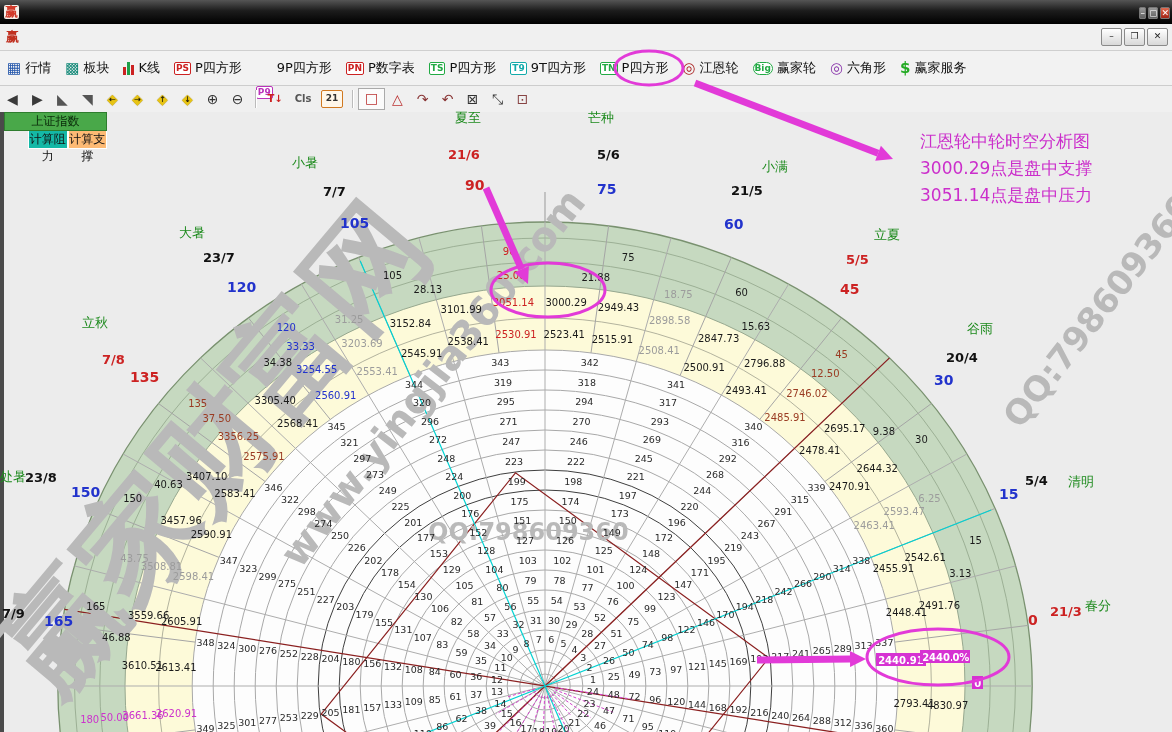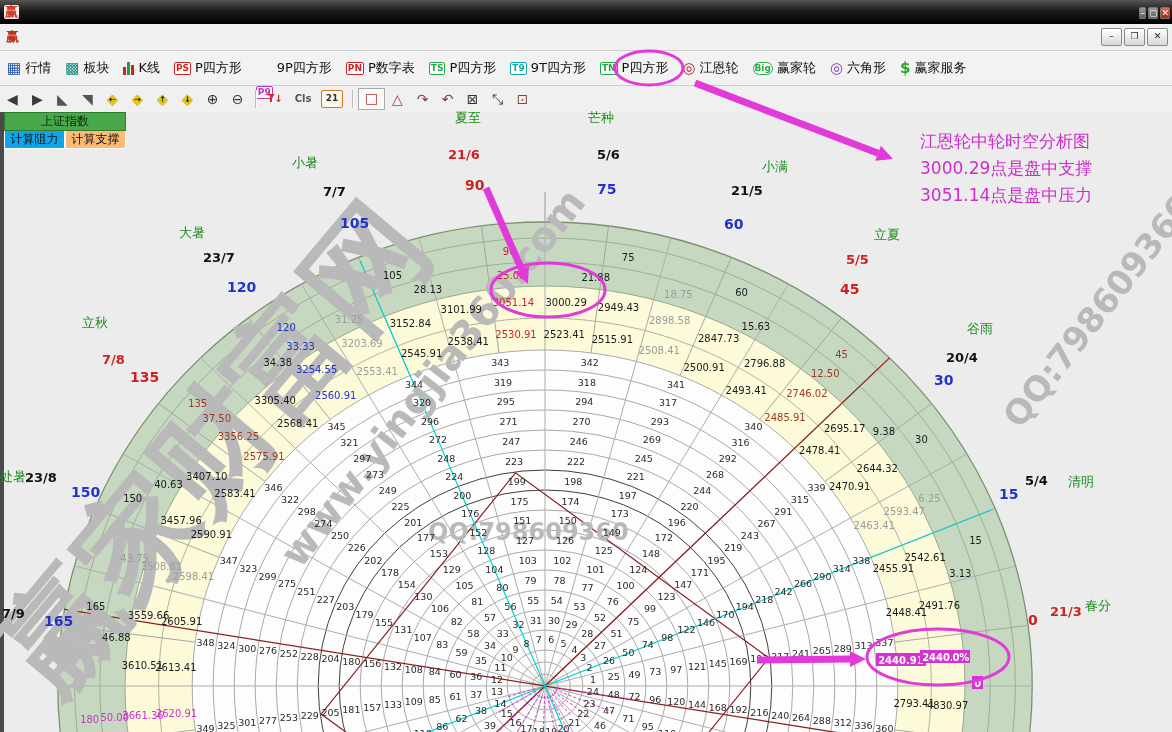--- a/index.html
+++ b/index.html
@@ -40,29 +40,29 @@
     border:1px solid #d07820;background:#fff7ea;color:#333;margin:0 4px;border-radius:2px;}
   .tb2-item.act{border:1px solid #aaa;background:#fbfbfb;height:20px;line-height:18px;}
   .tb2-sep{width:1px;height:18px;background:#bbb;margin:0 5px;box-shadow:1px 0 0 #fff;}
   .dia{color:#e8c414;text-shadow:0 0 1px #8a7200;}
   .dia b{position:absolute;left:0;right:0;top:1px;font-size:8px;color:#111;font-weight:normal;}
   
   .chart{position:absolute;left:0;top:112px;right:0;bottom:0;background:#ececec;
     border-left:4px solid #4a4a4a;}
   #wheel-svg{position:absolute;left:0;top:0;z-index:40;pointer-events:none;}
   
-  .panel{position:absolute;left:4px;top:112px;width:122px;z-index:20;font-size:12px;}
+  .panel{position:absolute;left:4px;top:112px;width:103px;z-index:20;font-size:12px;}
   .panel-header{background:#49a849;color:#0a2a0a;text-align:center;height:17px;line-height:17px;
     border:1px solid #2e7d2e;}
   .panel-row{background:#cfe3f5;color:#b03333;height:17px;line-height:17px;padding-left:2px;
     border:1px solid #ffffff;border-top:none;white-space:nowrap;overflow:hidden;}
   .panel-btns{display:flex;}
   .panel-btn{flex:1;height:17px;line-height:17px;text-align:center;color:#111;
     border:1px solid #fff;border-top:none;}
-  .panel-btn.b1{background:#0ea5e9;}
+  .panel-btn.b1{background:#14b8a6;margin-left:24px;}
   .panel-btn.b2{background:#fdba74;}
 </style>
 </head>
 <body>
 
 <div class="titlebar">
   <span class="app-icon">赢</span>
   <span class="tb-spacer"></span>
   <span id="win-controls"><span class="win-btn">–</span><span class="win-btn">▢</span><span class="win-btn close">✕</span></span>
 </div>

